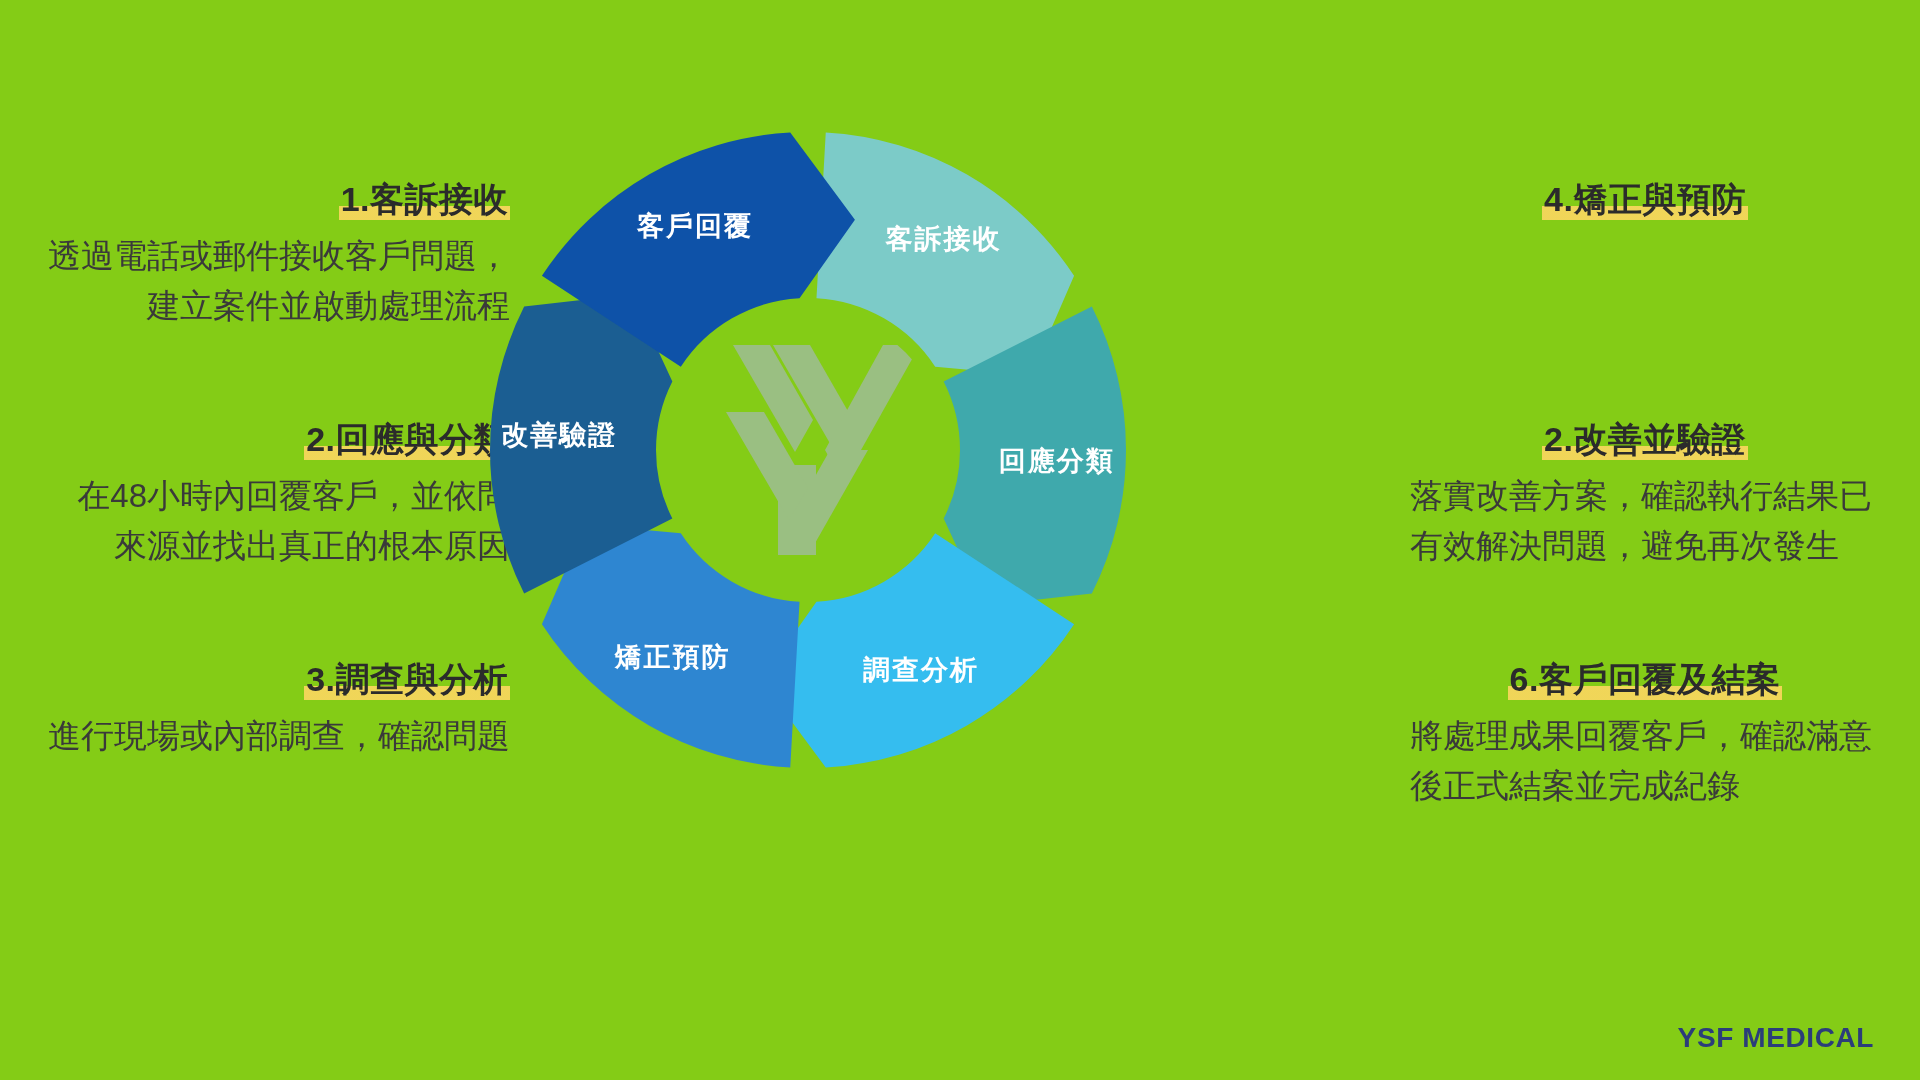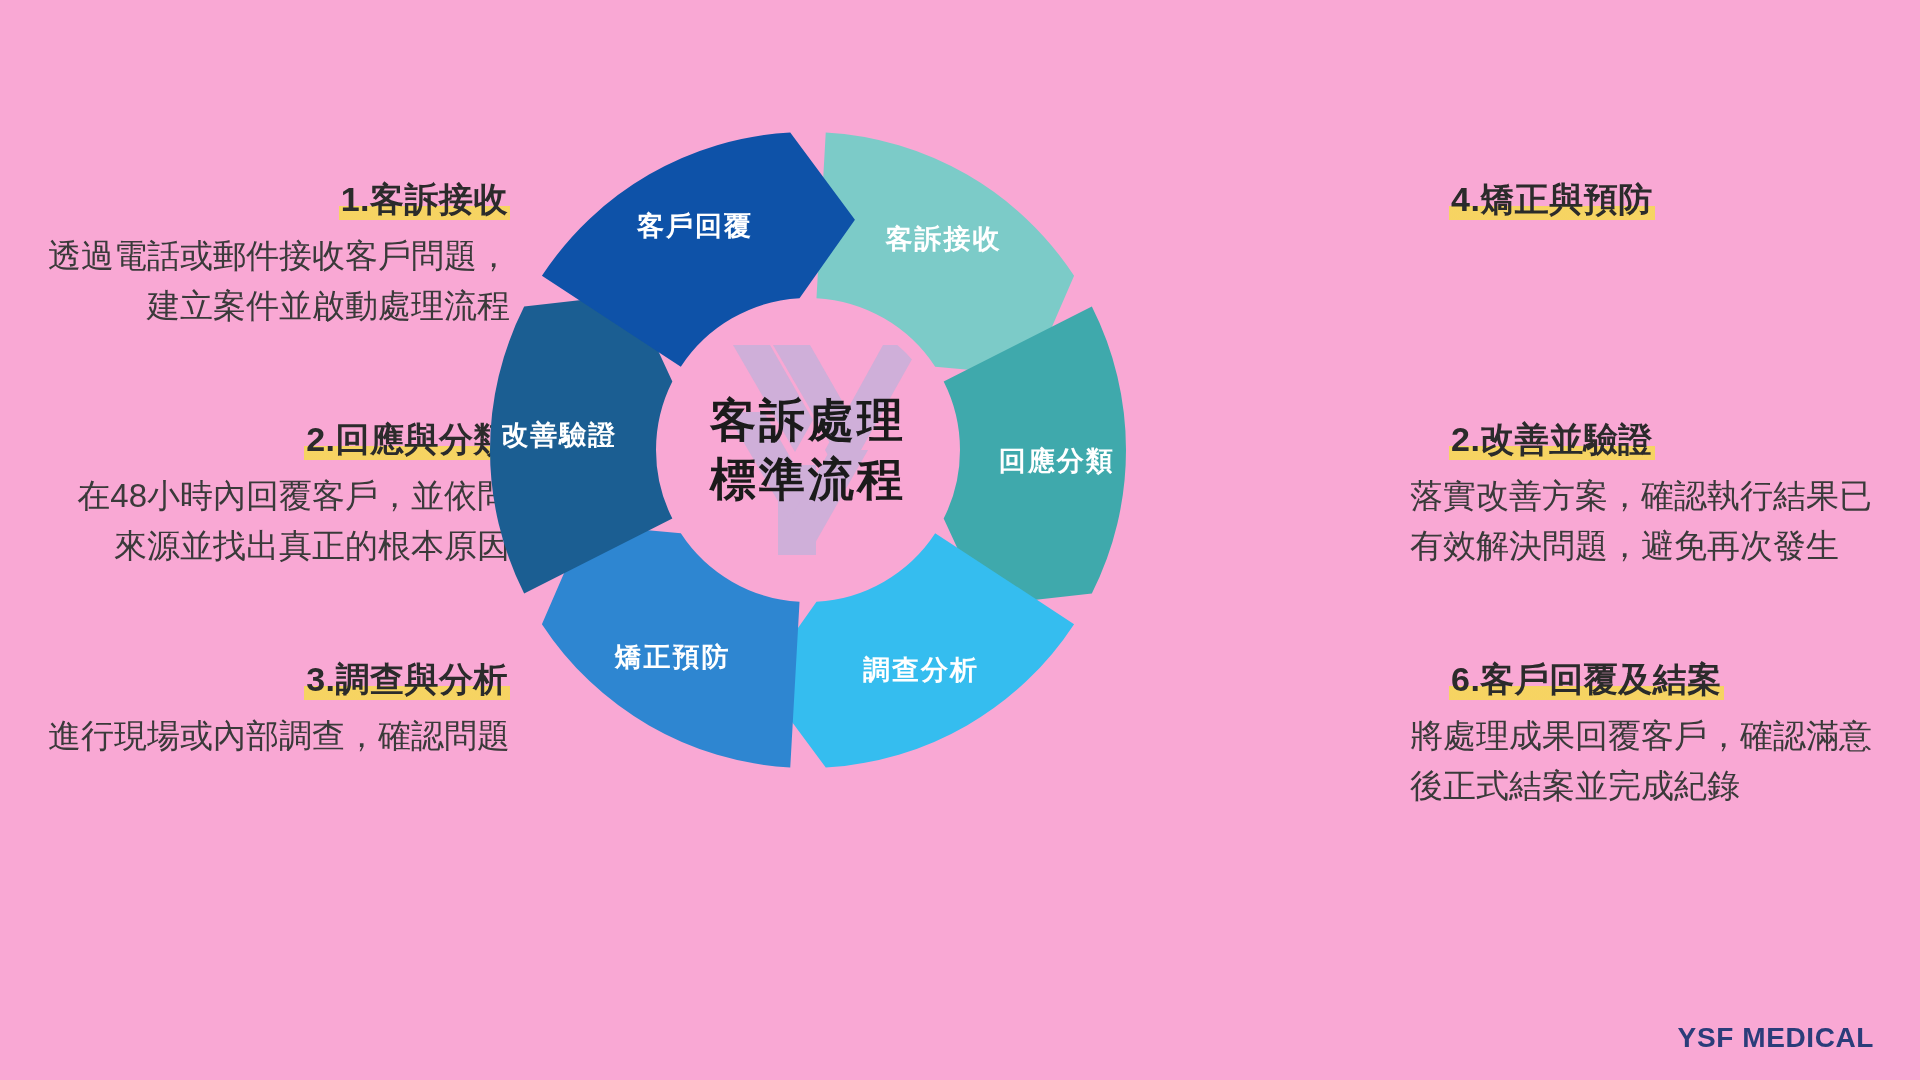--- a/index.html
+++ b/index.html
@@ -5,21 +5,21 @@
   * { margin:0; padding:0; box-sizing:border-box; }
   html, body {
     width:1920px; height:1080px;
     background:#ffffff;
     font-family:"Liberation Sans","DejaVu Sans",sans-serif;
     overflow:hidden;
   }
   #stage {
     position:relative;
     width:1920px; height:1080px;
-    background:#f9a8d4;
+    background:#84cc16;
   }
 
   
   .col { position:absolute; width:470px; }
   .col.left  { left:40px;  text-align:right; }
   .col.right { left:1410px; text-align:left; }
 
   .step { position:absolute; width:470px; }
   .col.left  .step { text-align:right; }
   .col.right .step { text-align:left; }
@@ -27,21 +27,21 @@
   .step-title {
     font-size:34px;
     font-weight:bold;
     color:#2b2b2b;
     letter-spacing:0.5px;
     line-height:1.15;
     display:block;
     white-space:nowrap;
   }
   .col.left  .step-title { text-align:right; }
-  .col.right .step-title { text-align:left;margin-left:39px; }
+  .col.right .step-title { text-align:center; }
 
   .step-title .hl {
     display:inline;
     background-image:linear-gradient(to top,
         rgba(246,214,92,0.95) 0,
         rgba(246,214,92,0.95) 14px,
         rgba(246,214,92,0) 14px);
     background-repeat:no-repeat;
     padding:0 2px 2px 2px;
   }
@@ -179,20 +179,16 @@
           <text x="465.6" y="121.2" class="seg-label" text-anchor="middle" dominant-baseline="middle">客訴接收</text>
           <text x="578.7" y="343.0" class="seg-label" text-anchor="middle" dominant-baseline="middle">回應分類</text>
           <text x="443.0" y="551.9" class="seg-label" text-anchor="middle" dominant-baseline="middle">調查分析</text>
           <text x="194.4" y="538.8" class="seg-label" text-anchor="middle" dominant-baseline="middle">矯正預防</text>
           <text x="81.3" y="317.0" class="seg-label" text-anchor="middle" dominant-baseline="middle">改善驗證</text>
           <text x="217.0" y="108.1" class="seg-label" text-anchor="middle" dominant-baseline="middle">客戶回覆</text>
         </g>
     </svg>
   </div>
 
-  <div id="center-text">
-    <div class="ct-line">客訴處理</div>
-    <div class="ct-line">標準流程</div>
-  </div>
 
   <div id="brand">YSF MEDICAL</div>
 
 </div>
 
 </body></html>

